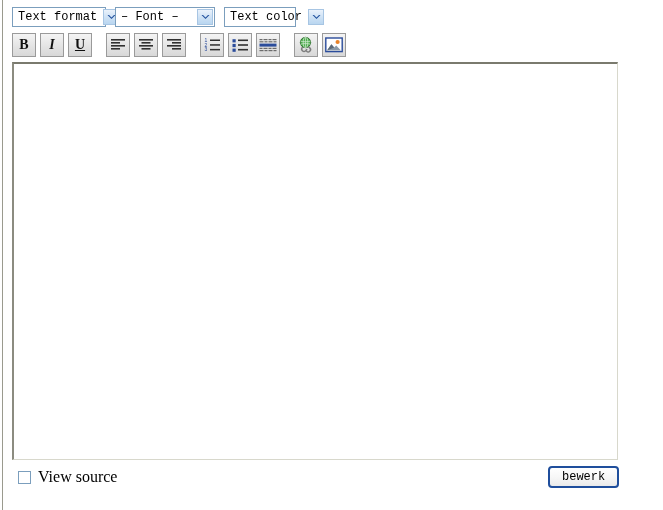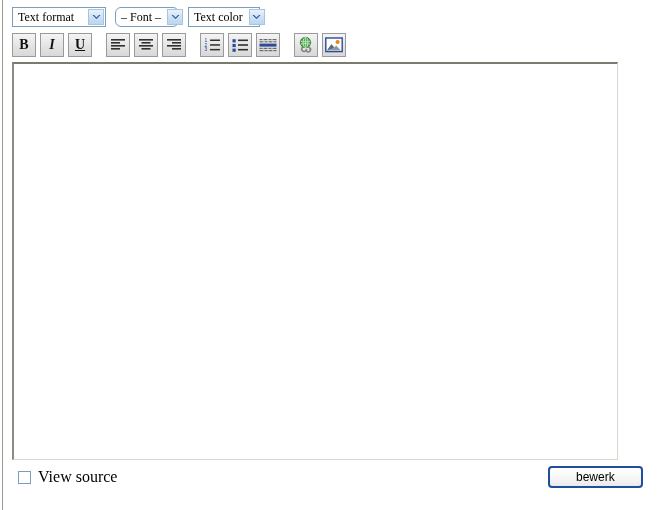--- a/index.html
+++ b/index.html
@@ -52,21 +52,21 @@
     border: 1px solid #7b9ebd;
     background: #ffffff;
     display: flex;
     align-items: center;
     justify-content: space-between;
     padding: 0 0 0 5px;
     margin-right: 9px;
     cursor: default;
   }
   .select-label {
-    font-family: Liberation Serif, serif;
+    font-family: Liberation Mono, monospace;
     font-size: 12px;
     line-height: 18px;
     color: #000000;
     white-space: nowrap;
     padding-right: 6px;
   }
   .select-arrow {
     width: 16px;
     height: 16px;
     margin: 1px 1px 1px 0;
@@ -74,21 +74,21 @@
     border: 1px solid #a7c5e3;
     box-sizing: border-box;
     display: flex;
     align-items: center;
     justify-content: center;
     flex: 0 0 auto;
   }
   .select-arrow svg { display: block; }
 
   .sel-format { width: 94px; }
-  .sel-font   { width: 64px; border-radius: 6px; }
+  .sel-font   { width: 100px; }
   .sel-color  { width: 72px; }
 
   
   .toolbar-row2 {
     position: absolute;
     left: 0;
     top: 33px;
     height: 24px;
     display: flex;
     align-items: center;
@@ -172,25 +172,25 @@
     white-space: nowrap;
   }
 
   .submit-btn {
     position: absolute;
     left: 536px;
     top: -2px;
     min-width: 66px;
     height: 22px;
     box-sizing: border-box;
-    padding: 0 26px;
+    padding: 0 12px;
     border: 2px solid #1f4e9c;
     border-radius: 4px;
     background: linear-gradient(to bottom, #ffffff 0%, #f6f6f6 55%, #eaeaea 100%);
-    font-family: Liberation Sans, sans-serif;
+    font-family: Liberation Mono, monospace;
     font-size: 12px;
     color: #000000;
     cursor: default;
     line-height: 18px;
     text-align: center;
   }
 </style>
 </head>
 <body>
 

